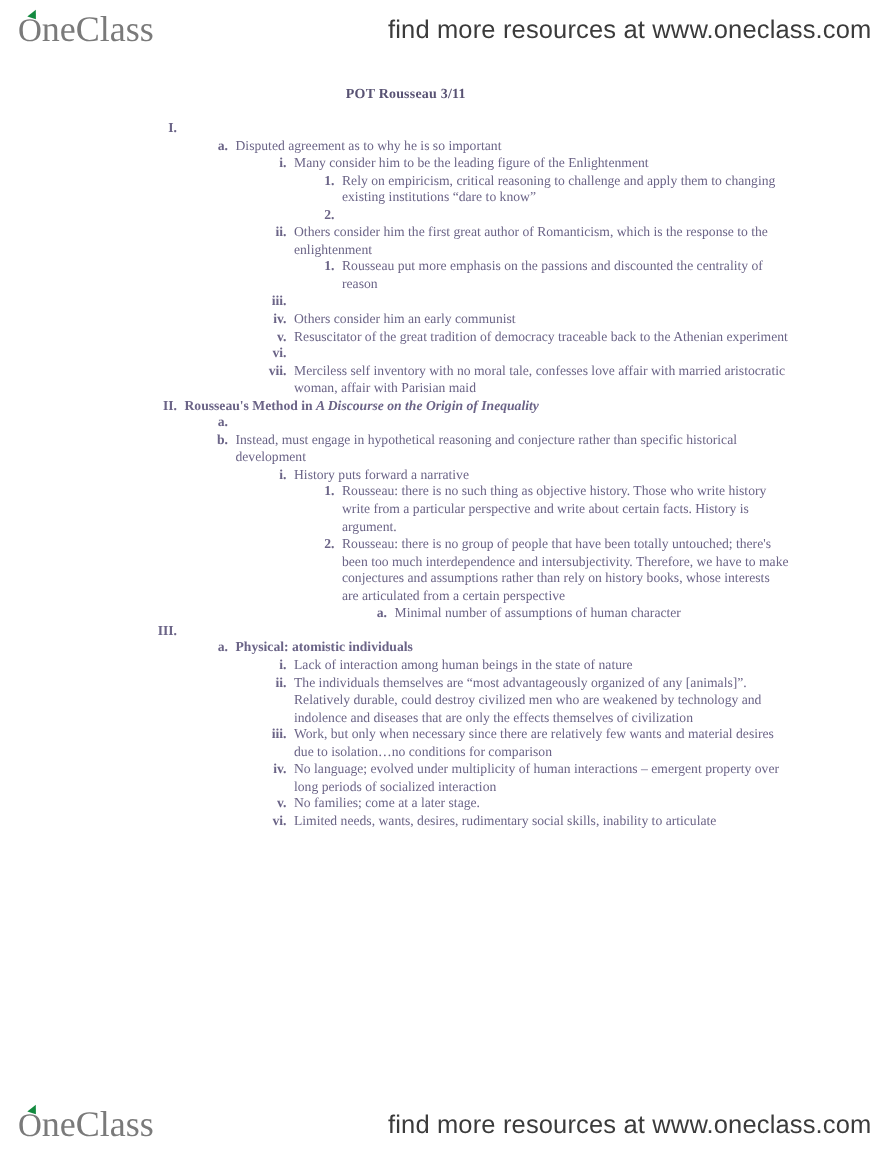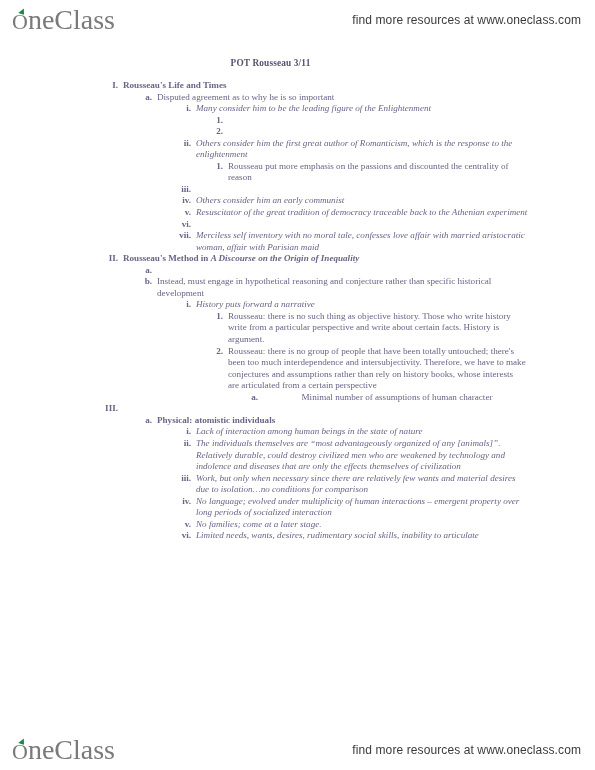--- a/index.html
+++ b/index.html
@@ -49,30 +49,30 @@
     left: 7px;
     width: 0;
     height: 0;
     border-left: 4px solid transparent;
     border-right: 2px solid transparent;
     border-bottom: 6px solid #128a3f;
     transform: rotate(18deg);
   }
   .brand-rest {
     font-family: "Liberation Serif", serif;
-    font-size: 28px;
+    font-size: 24px;
     color: #7a7a7a;
     line-height: 1;
   }
 
   .resources {
     position: absolute;
     right: 14px;
     font-family: "Liberation Sans", sans-serif;
-    font-size: 12px;
+    font-size: 17px;
     color: #3b3b3b;
     letter-spacing: 0.1px;
     white-space: nowrap;
   }
 
   
   .doc {
     position: absolute;
     top: 58px;
     left: 0;
@@ -120,23 +120,23 @@
   .lvl5 { margin-left: 245px; }
   .lvl5 > .marker { width: 13px; }
 
   
   .lvl1 { margin-left: 96px; }
   .lvl1 > .marker { width: 22px; }
 
   .b  { font-weight: bold; }
   .bi { font-weight: bold; font-style: italic; }
   .lvl2 .txt { max-width: 362px; }
-  .lvl3 .txt { max-width: 332px; font-style: italic; }
+  .lvl3 .txt { max-width: 332px; }
   .lvl4 .txt { max-width: 298px; }
-  .lvl5 .txt { max-width: 268px; text-align: center; }
+  .lvl5 .txt { max-width: 268px; }
   .lvl1 .txt { max-width: 400px; }
 </style>
 </head>
 <body>
 
 <div class="band band-header">
   <div class="brand">
     <span class="brand-o">
       <span>O</span>
       <span class="brand-leaf"></span>
@@ -144,32 +144,32 @@
     <span class="brand-rest">neClass</span>
   </div>
   <div class="resources">find more resources at www.oneclass.com</div>
 </div>
 
 <div class="doc">
   <div class="doc-title">POT Rousseau 3/11</div>
   <div id="outline-host">
       <div class="row lvl1">
         <span class="marker">I.</span>
-        <span class="txt b"><span>Rousseau's Life and Times</span></span>
       </div>
       <div class="row lvl2">
         <span class="marker">a.</span>
         <span class="txt"><span>Disputed agreement as to why he is so important</span></span>
       </div>
       <div class="row lvl3">
         <span class="marker">i.</span>
         <span class="txt"><span>Many consider him to be the leading figure of the Enlightenment</span></span>
       </div>
       <div class="row lvl4">
         <span class="marker">1.</span>
+        <span class="txt"><span>Rely on empiricism, critical reasoning to challenge and apply them to changing existing institutions “dare to know”</span></span>
       </div>
       <div class="row lvl4">
         <span class="marker">2.</span>
       </div>
       <div class="row lvl3">
         <span class="marker">ii.</span>
         <span class="txt"><span>Others consider him the first great author of Romanticism, which is the response to the enlightenment</span></span>
       </div>
       <div class="row lvl4">
         <span class="marker">1.</span>

